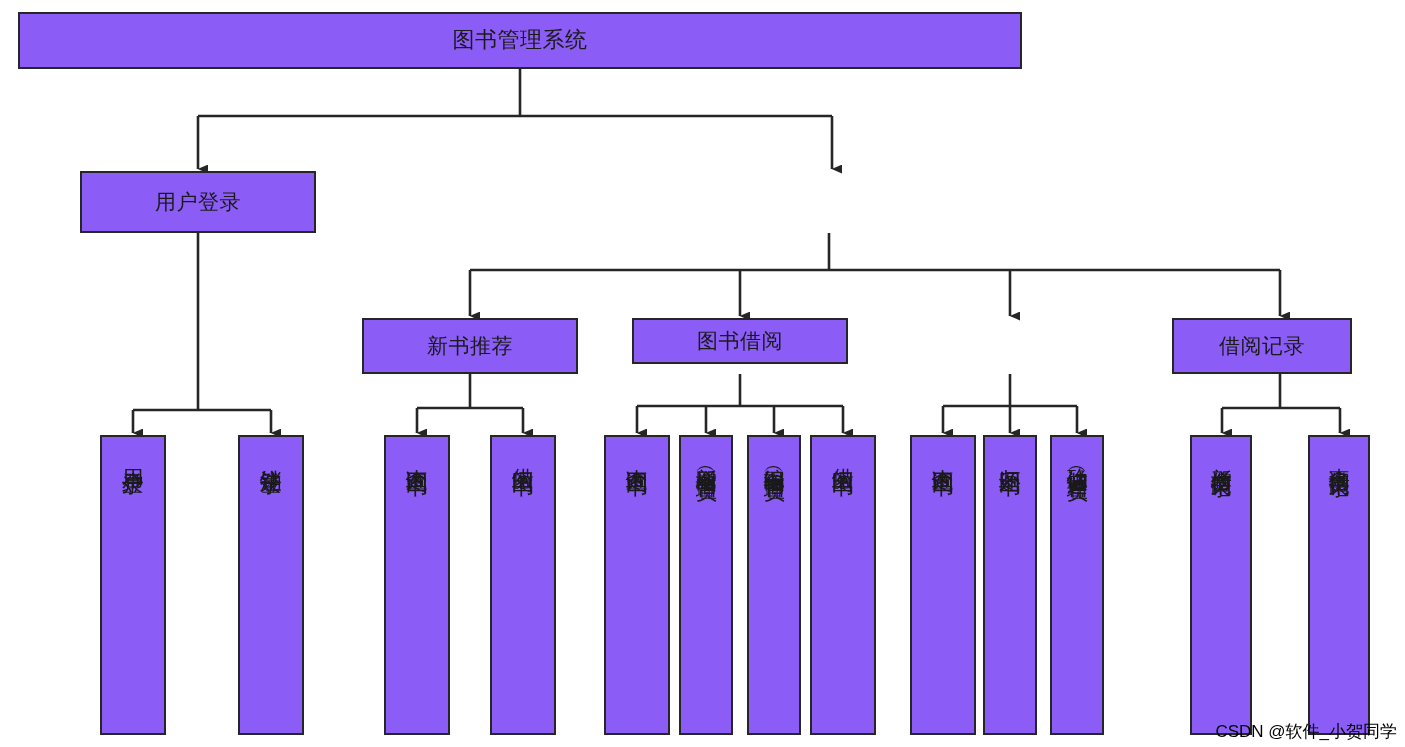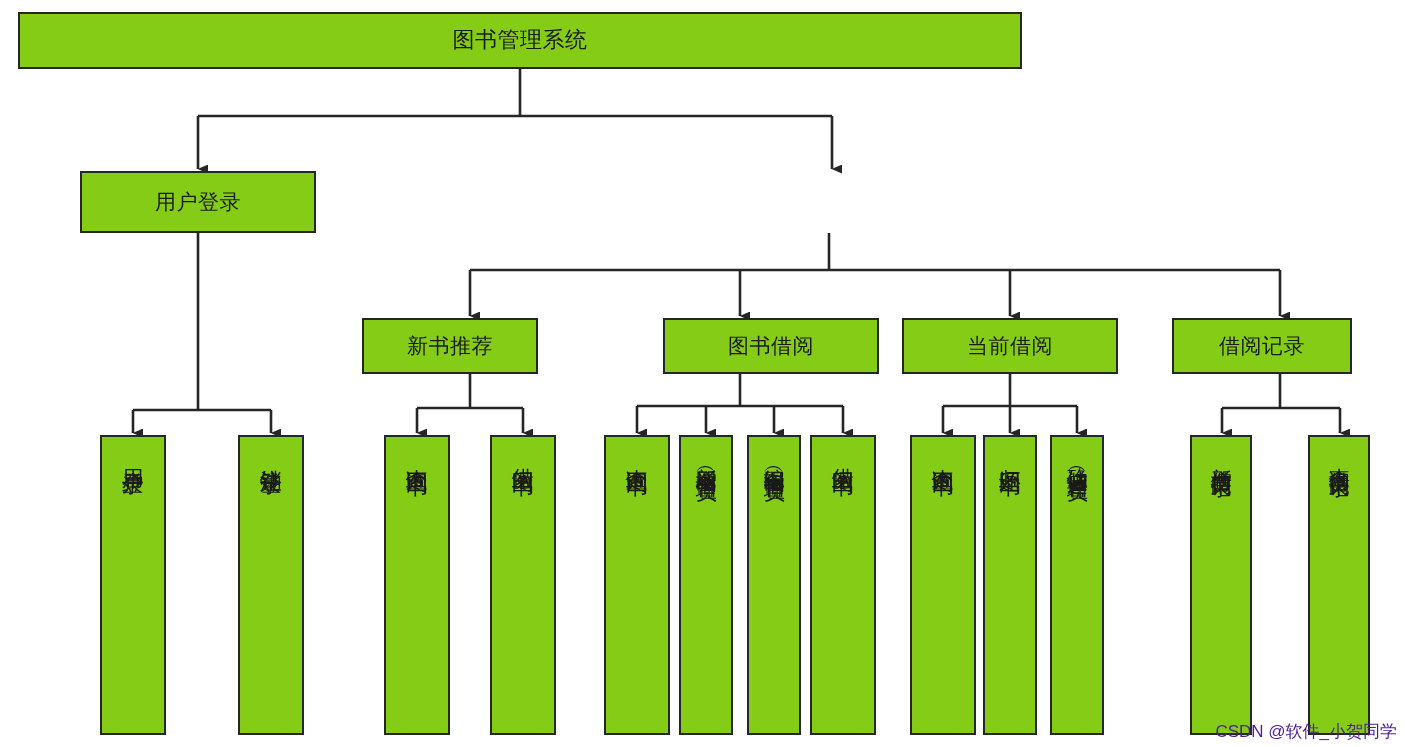--- a/index.html
+++ b/index.html
@@ -9,21 +9,21 @@
     font-family:"Liberation Sans","DejaVu Sans",sans-serif;
     overflow:hidden;
     position:relative;
   }
   #stage{position:absolute;left:0;top:0;width:1405px;height:747px;}
   #wires{position:absolute;left:0;top:0;width:1405px;height:747px;pointer-events:none;}
 
   .node{
     position:absolute;
     box-sizing:border-box;
-    background:#84cc16;
+    background:#8b5cf6;
     border:2px solid #262626;
     display:flex;
     align-items:center;
     justify-content:center;
     color:#1a1a1a;
   }
   .node .lbl{
     display:block;
     text-align:center;
     line-height:1.12;
@@ -46,21 +46,21 @@
     letter-spacing:2px;
     white-space:pre;
   }
   .leaf.tall .lbl{font-size:21px;}
 
   #watermark{
     position:absolute;
     right:8px;
     bottom:4px;
     font-size:17px;
-    color:#4c1d95;
+    color:#000000;
     white-space:nowrap;
     user-select:none;
   }
 </style>
 </head>
 <body>
 
 <div id="stage">
 
   <svg id="wires" viewBox="0 0 1405 747" xmlns="http://www.w3.org/2000/svg">
@@ -116,28 +116,25 @@
   </svg>
 
   <div class="node root h-node" style="left:18px;top:12px;width:1004px;height:57px;">
     <span class="lbl">图书管理系统</span>
   </div>
 
   <div class="node h-node" style="left:80px;top:171px;width:236px;height:62px;">
     <span class="lbl">用户登录</span>
   </div>
 
-  <div class="node h-node" style="left:362px;top:318px;width:176px;height:56px;">
+  <div class="node h-node" style="left:362px;top:318px;width:216px;height:56px;">
     <span class="lbl">新书推荐</span>
   </div>
-  <div class="node h-node" style="left:663px;top:318px;width:216px;height:56px;">
+  <div class="node h-node" style="left:632px;top:318px;width:216px;height:46px;">
     <span class="lbl">图书借阅</span>
-  </div>
-  <div class="node h-node" style="left:902px;top:318px;width:216px;height:56px;">
-    <span class="lbl">当前借阅</span>
   </div>
   <div class="node h-node" style="left:1172px;top:318px;width:180px;height:56px;">
     <span class="lbl">借阅记录</span>
   </div>
 
   <div class="node leaf" style="left:100px;top:435px;width:66px;height:300px;">
     <span class="lbl">用户登录</span>
   </div>
   <div class="node leaf" style="left:238px;top:435px;width:66px;height:300px;">
     <span class="lbl">注销登录</span>

